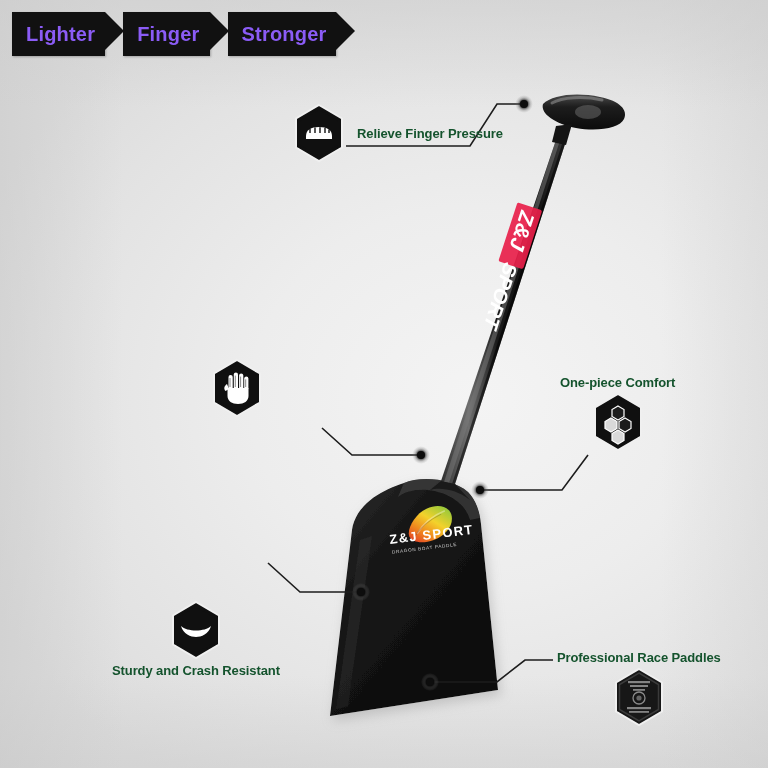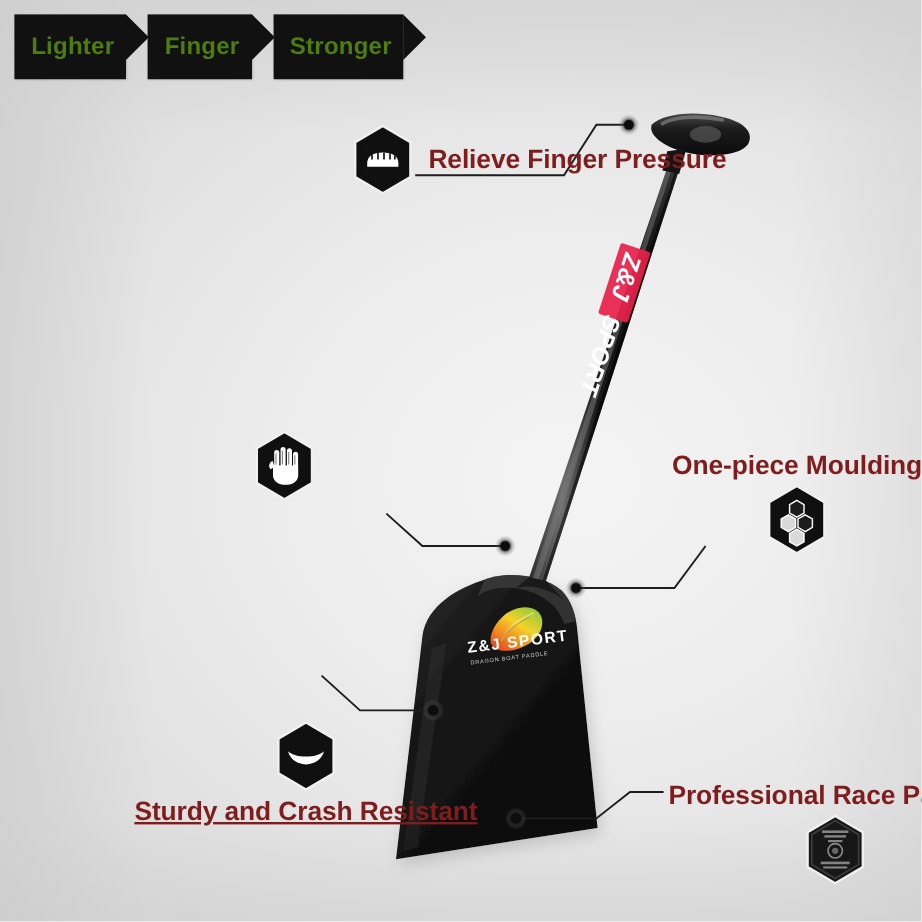--- a/index.html
+++ b/index.html
@@ -38,27 +38,27 @@
   
   .banners {
     position: absolute;
     top: 12px;
     left: 12px;
     display: flex;
     align-items: center;
   }
   .banner {
     position: relative;
-    height: 54px;
+    height: 44px;
     background: #111111;
     display: flex;
     align-items: center;
     padding: 0 10px 0 14px;
     margin-right: 18px;
-    color: #4d7c0f;
+    color: #8b5cf6;
     font-size: 20px;
     font-weight: bold;
     letter-spacing: 0.2px;
     white-space: nowrap;
     box-shadow: 1px 1px 2px rgba(0,0,0,0.25);
   }
   .banner::after {
     content: "";
     position: absolute;
     right: -19px;
@@ -89,29 +89,29 @@
     align-items: center;
   }
   .hexicon {
     position: relative;
     width: 54px;
     height: 60px;
     flex: 0 0 auto;
   }
   .hexicon svg { display: block; }
   .co-label {
-    font-size: 22px;
+    font-size: 13px;
     font-weight: bold;
-    color: #7f1d1d;
+    color: #14532d;
     white-space: nowrap;
     letter-spacing: -0.1px;
   }
   .co-label.lbl-left { margin-left: 11px; }
   .co-label.lbl-above { margin-bottom: 2px; }
-  .co-label.lbl-below { margin-top: 3px; text-decoration: underline; }
+  .co-label.lbl-below { margin-top: 3px; }
 </style>
 </head>
 <body>
 
 <div id="stage">
 
   <div class="bg-base"></div>
   <div class="bg-vignette"></div>
 
   <svg class="paddle-wrap" viewBox="0 0 768 768">
@@ -263,21 +263,21 @@
           <path d="M 17 26 C 14 28, 13.5 31, 15.5 33 L 19 31 Z"></path>
           <path d="M 17.5 30 L 38.5 30 L 38.5 38 C 38.5 43, 34 46, 28 46
                    C 22 46, 17.5 43, 17.5 38 Z"></path>
         </g>
         <path d="M 20 20 L 20 29 M 25.3 17.6 L 25.3 29 M 30.6 18.6 L 30.6 29 M 35.7 21.4 L 35.7 29" stroke="#101010" stroke-width="0.9" opacity="0.55"></path>
       </svg>
     </div>
   </div>
 
   <div class="callout stacked" style="left:560px; top:375px;">
-    <div class="co-label lbl-above">One-piece Moulding</div>
+    <div class="co-label lbl-above">One-piece Comfort</div>
     <div class="hexicon">
       <svg width="54" height="60" viewBox="0 0 54 60">
         <polygon points="27,2 50,15.5 50,44.5 27,58 4,44.5 4,15.5" fill="#101010" stroke="#f0f0f0" stroke-width="2"></polygon>
         <polygon points="27,6 46.5,17.5 46.5,42.5 27,54 7.5,42.5 7.5,17.5" fill="none" stroke="#101010" stroke-width="1.5"></polygon>
         <g stroke="#ffffff" stroke-width="1.2">
           <polygon points="27,14 33,17.5 33,24.5 27,28 21,24.5 21,17.5" fill="#1c1c1c"></polygon>
           <polygon points="20,26 26,29.5 26,36.5 20,40 14,36.5 14,29.5" fill="#d9d9d9"></polygon>
           <polygon points="34,26 40,29.5 40,36.5 34,40 28,36.5 28,29.5" fill="#1c1c1c"></polygon>
           <polygon points="27,38 33,41.5 33,48.5 27,52 21,48.5 21,41.5" fill="#d9d9d9"></polygon>
         </g>

